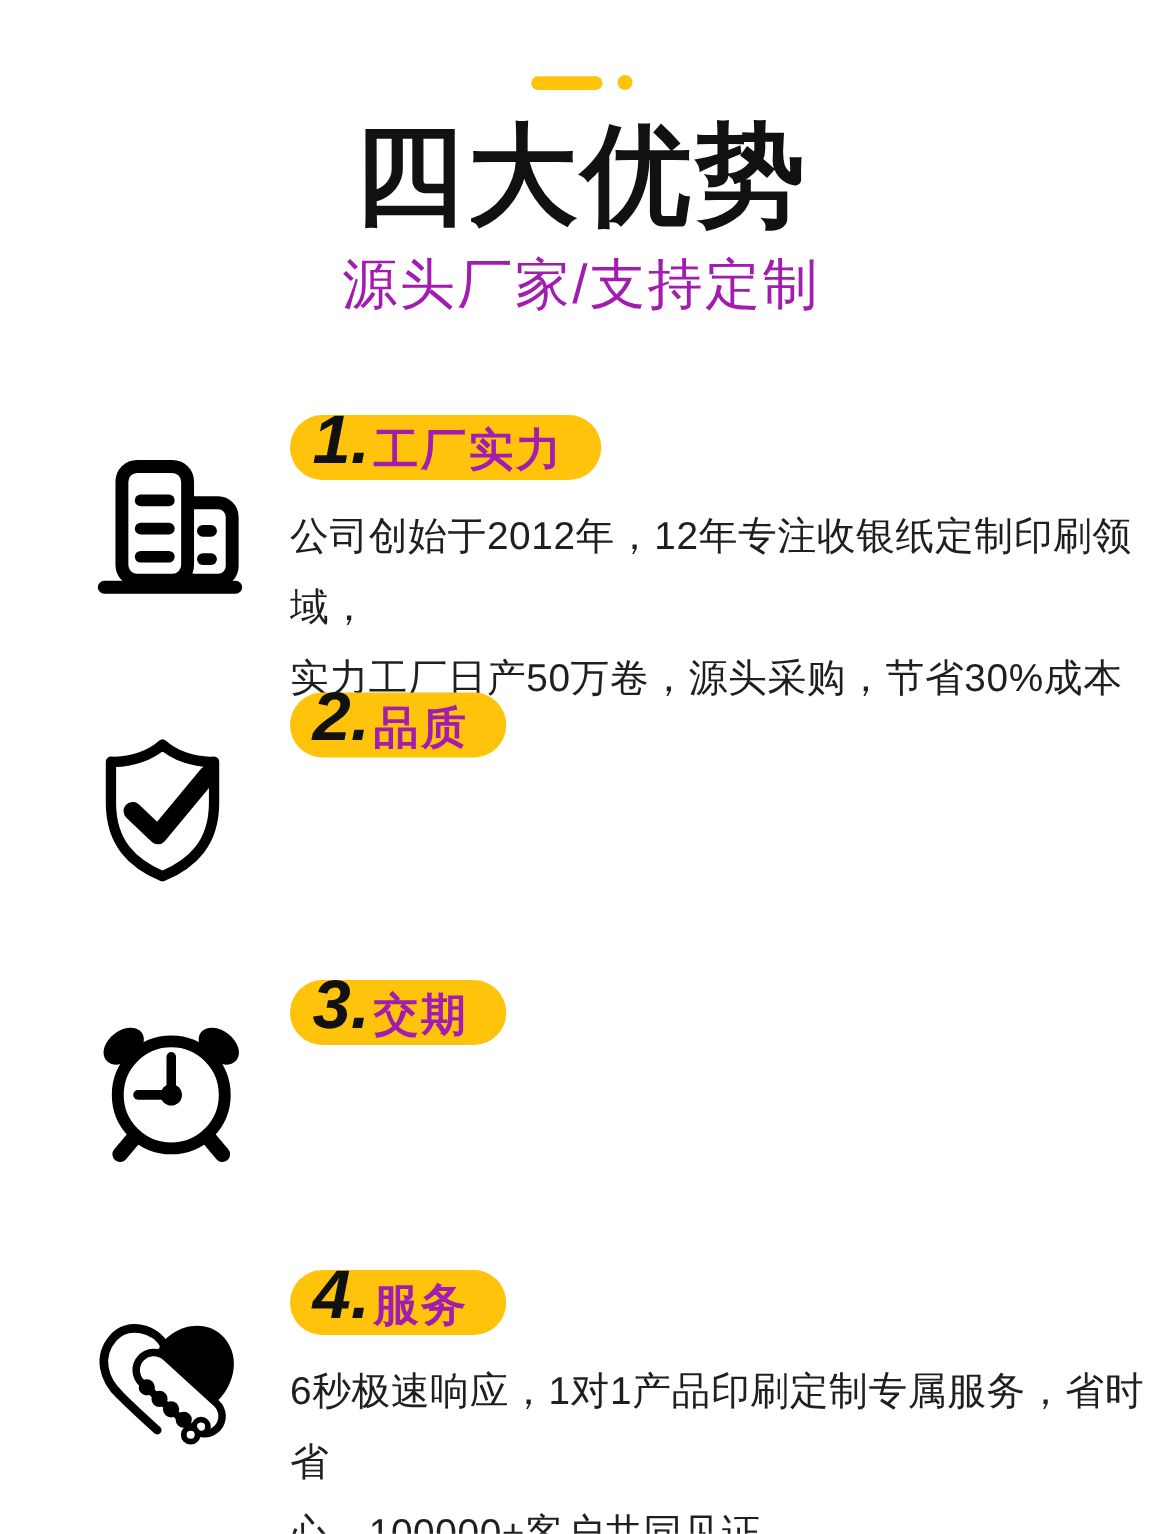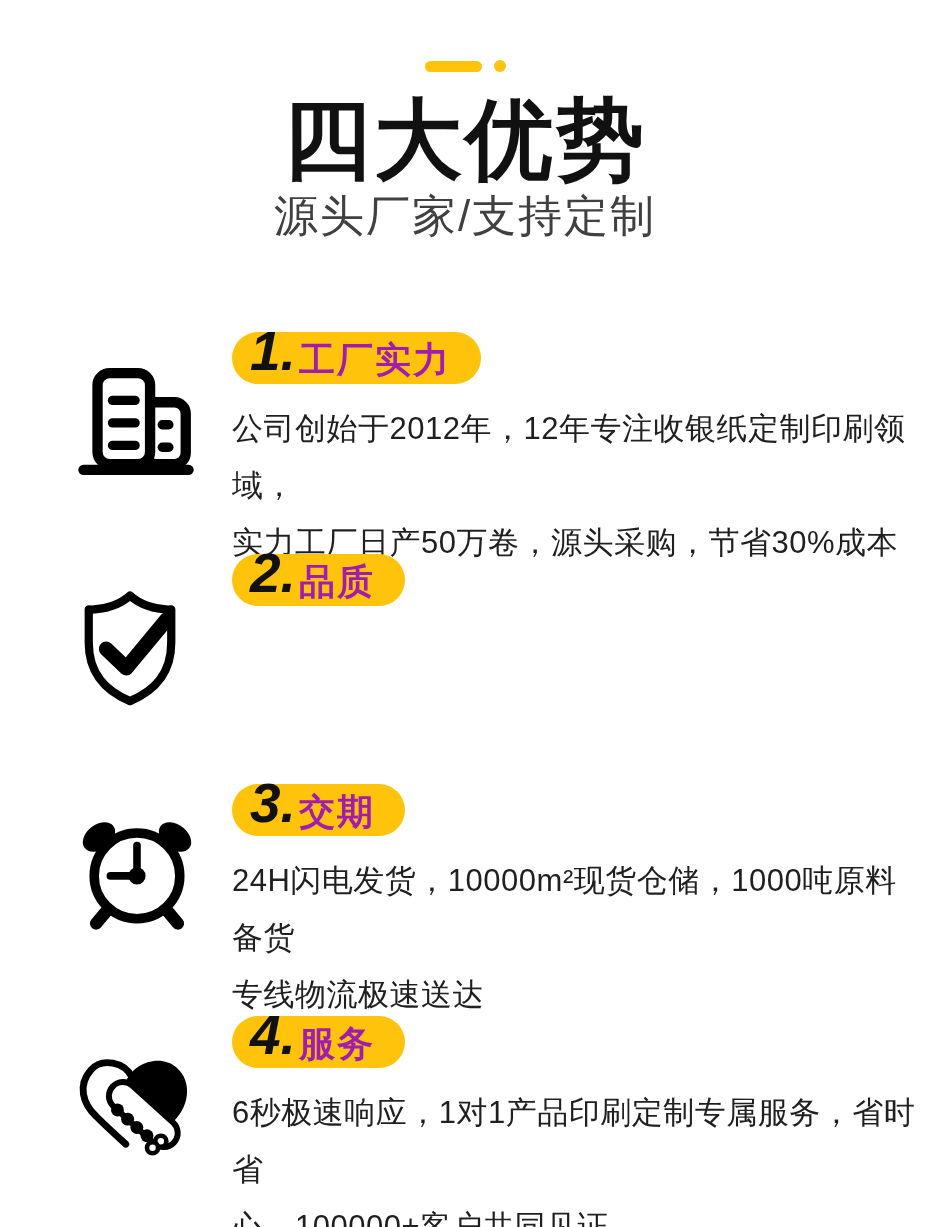--- a/index.html
+++ b/index.html
@@ -27,24 +27,24 @@
   }
   .deco-bar { width: 57px; height: 11px; border-radius: 6px; background: var(--accent-yellow); }
   .deco-dot { width: 12px; height: 12px; border-radius: 50%; background: var(--accent-yellow); }
   .title {
     margin-top: 24px;
     font-size: 88px; line-height: 1.0;
     font-weight: 900; letter-spacing: 3px;
     color: #111;
   }
   .subtitle {
-    margin-top: 10px;
+    margin-top: 22px;
     font-size: 44px; line-height: 1.0;
     font-weight: 400; letter-spacing: 2px;
-    color: #404040;
+    color: #a21caf;
   }
 
   
   .section { position: absolute; left: 75px; width: 810px; }
   .section-1 { top: 332px; }
   .section-2 { top: 554px; }
   .section-3 { top: 784px; }
   .section-4 { top: 1016px; }
 
   .icon-wrap {
@@ -150,22 +150,20 @@
         <line x1="65" y1="63" x2="65" y2="31" stroke="#000" stroke-width="8" stroke-linecap="round"></line>
         <line x1="65" y1="63" x2="37" y2="63" stroke="#000" stroke-width="8" stroke-linecap="round"></line>
         <circle cx="65" cy="63" r="9" fill="#000"></circle>
       </svg>
     </div>
     <div class="content">
       <div class="badge">
         <span class="badge-number">3.</span>
         <span class="badge-label">交期</span>
       </div>
-      <div class="desc">24H闪电发货，10000m²现货仓储，1000吨原料备货
-专线物流极速送达</div>
     </div>
   </div>
 
   <div class="section section-4">
     <div class="icon-wrap">
       <svg width="120" height="122" viewBox="0 0 130 130" aria-hidden="true">
 
         <path d="M62 31 C 54 14, 29 9, 17 23 C 3 39, 8 59, 23 73 C 33 83, 45 94, 55 103" fill="none" stroke="#000" stroke-width="7.5" stroke-linecap="round"></path>
 
         <path d="M54 38 C 62 14, 93 5, 110 20 C 128 36, 124 64, 104 81 L 83 99 L 49 61 Z" fill="#000"></path>

